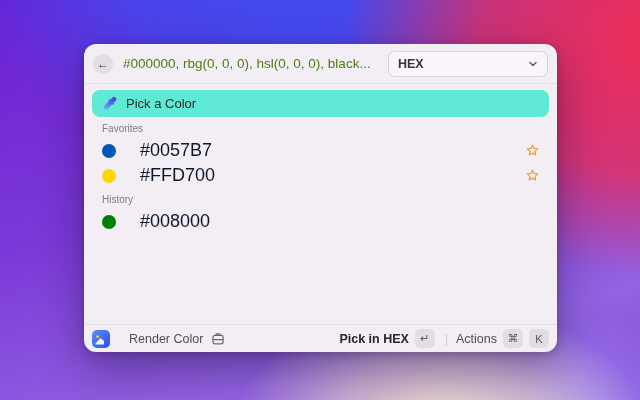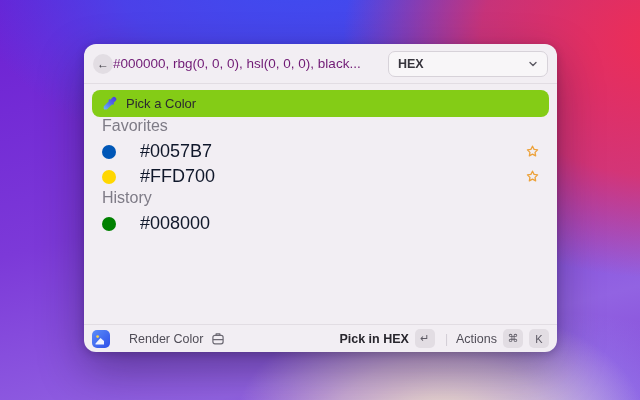--- a/index.html
+++ b/index.html
@@ -40,51 +40,52 @@
   .back-btn {
     width: 20px; height: 20px; flex: 0 0 20px;
     border-radius: 50%;
     background: #e2dde3;
     display: flex; align-items: center; justify-content: center;
     font-size: 12px; color: #3c3a42;
     cursor: default;
   }
   .search-text {
     flex: 1;
+    margin-left: 10px;
     font-size: 13.5px;
-    color: #701a75;
+    color: #4d7c0f;
     white-space: nowrap; overflow: hidden;
   }
   .format-dropdown {
     flex: 0 0 160px;
     width: 160px; height: 26px;
     border: 1px solid #d7d2d9;
     border-radius: 7px;
     background: rgba(255,255,255,0.45);
     display: flex; align-items: center;
     padding: 0 9px;
     font-size: 12.5px; font-weight: 600; color: #37353d;
   }
   .format-dropdown .chev { margin-left: auto; display: flex; }
 
   
   .body { flex: 1; padding: 6px 8px 0 8px; }
 
   .pick-row {
     height: 27px;
-    background: #84cc16;
+    background: #5eead4;
     border-radius: 8px;
     display: flex; align-items: center;
     padding: 0 10px;
   }
   .pick-row .label { margin-left: 9px; font-size: 13px; font-weight: 500; color: #2b2930; }
 
   .section-title {
-    margin: 0 0 4px 10px;
-    font-size: 16px; color: #7e7b86;
+    margin: 6px 0 4px 10px;
+    font-size: 10px; color: #7e7b86;
   }
 
   .color-row {
     height: 25px;
     display: flex; align-items: center;
     padding: 0 10px;
     border-radius: 8px;
   }
   .dot {
     width: 14px; height: 14px; border-radius: 50%;

